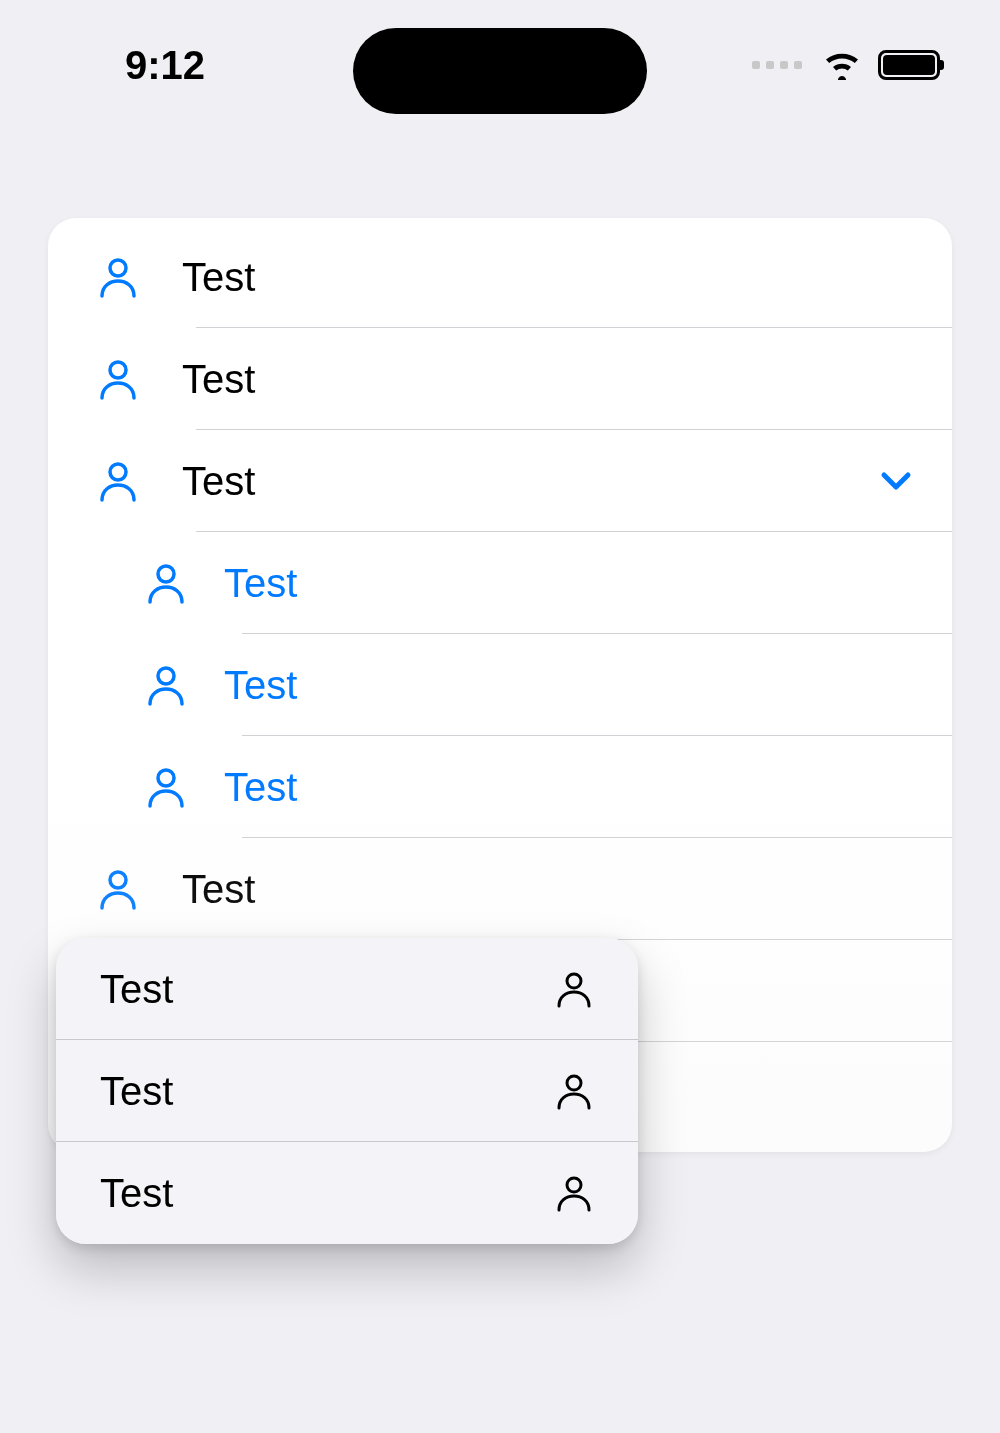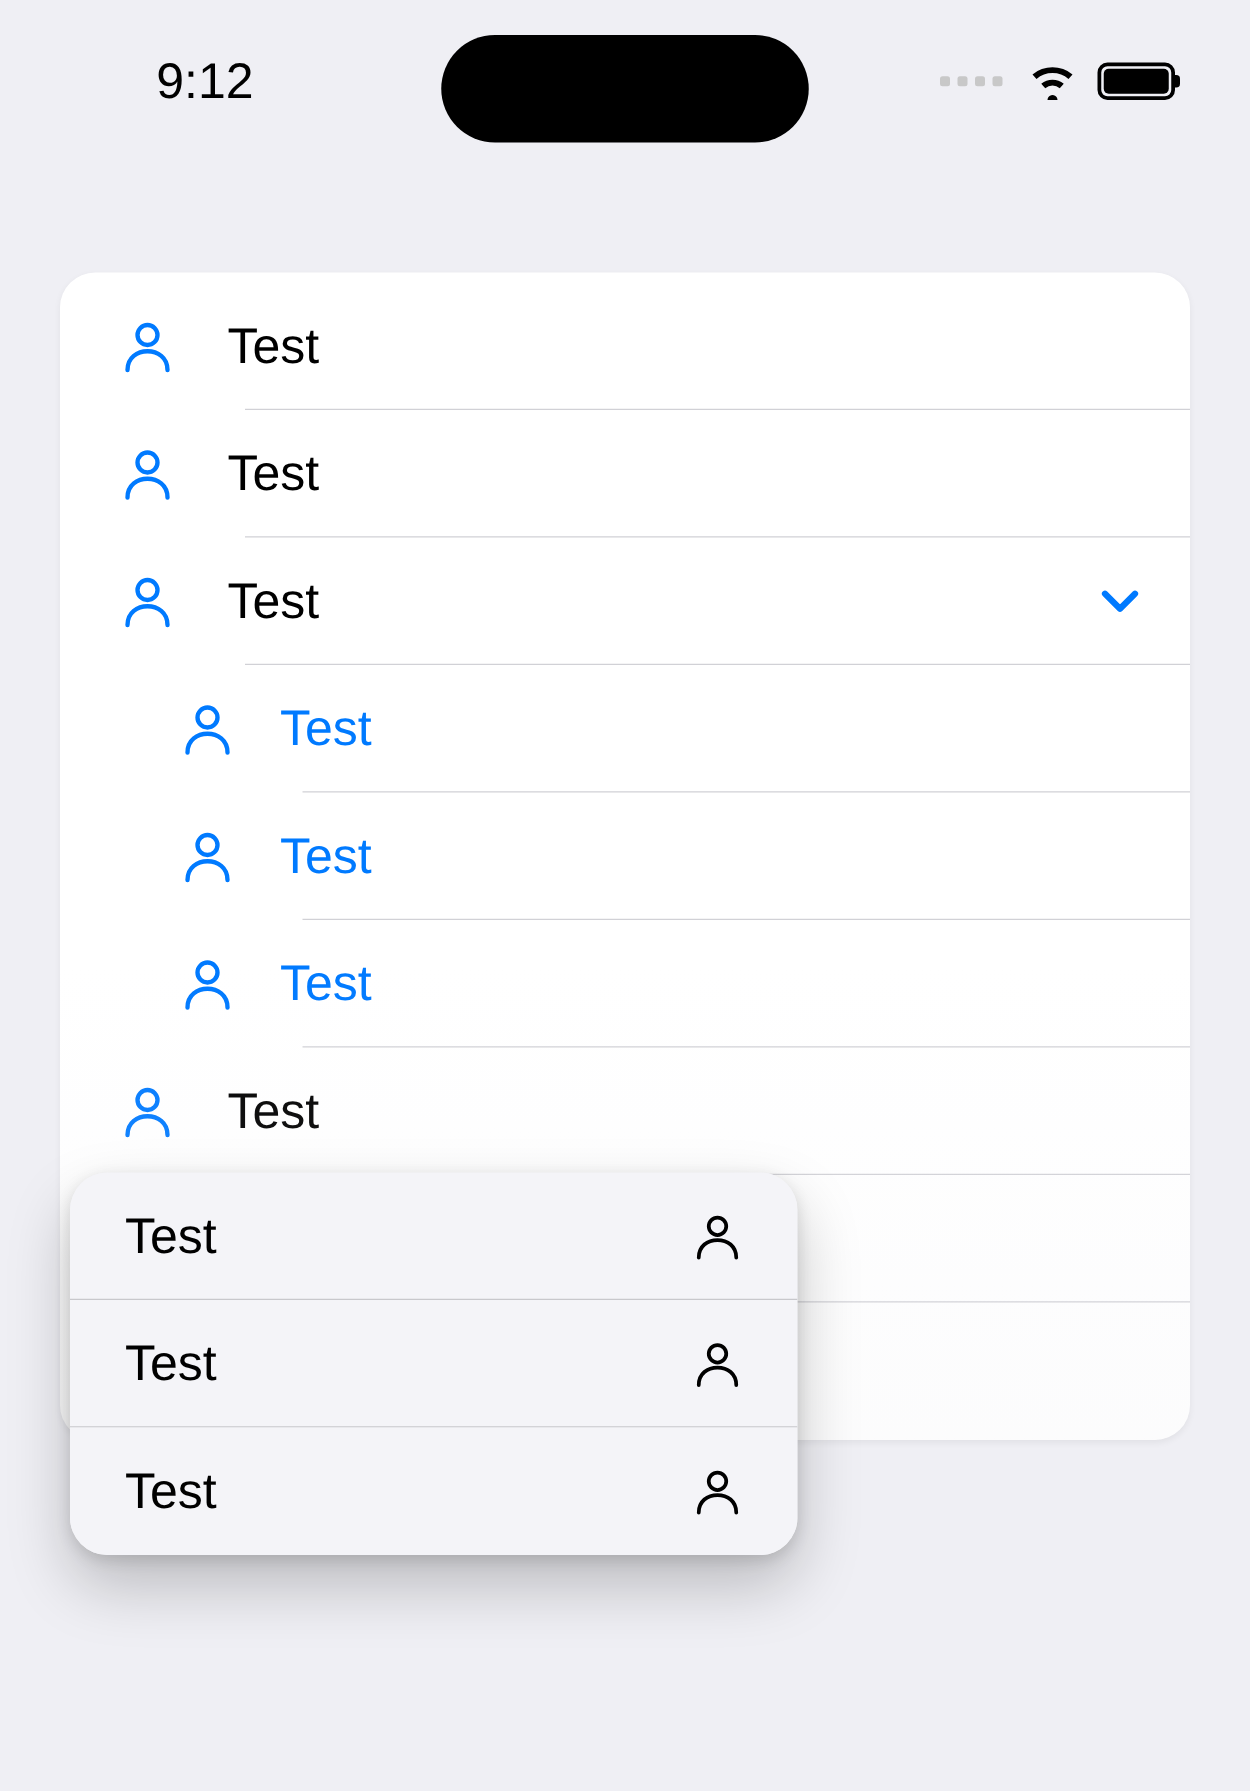--- a/index.html
+++ b/index.html
@@ -20,21 +20,21 @@
       left: 0;
       right: 0;
       height: 130px;
       display: flex;
       align-items: center;
       justify-content: space-between;
       padding: 0 60px;
     }
     .status-time {
       font-size: 40px;
-      font-weight: 400;
+      font-weight: 700;
       color: #000;
       margin-left: 65px;
     }
     .dynamic-island {
       position: absolute;
       left: 50%;
       top: 28px;
       transform: translateX(-50%);
       width: 294px;
       height: 86px;

